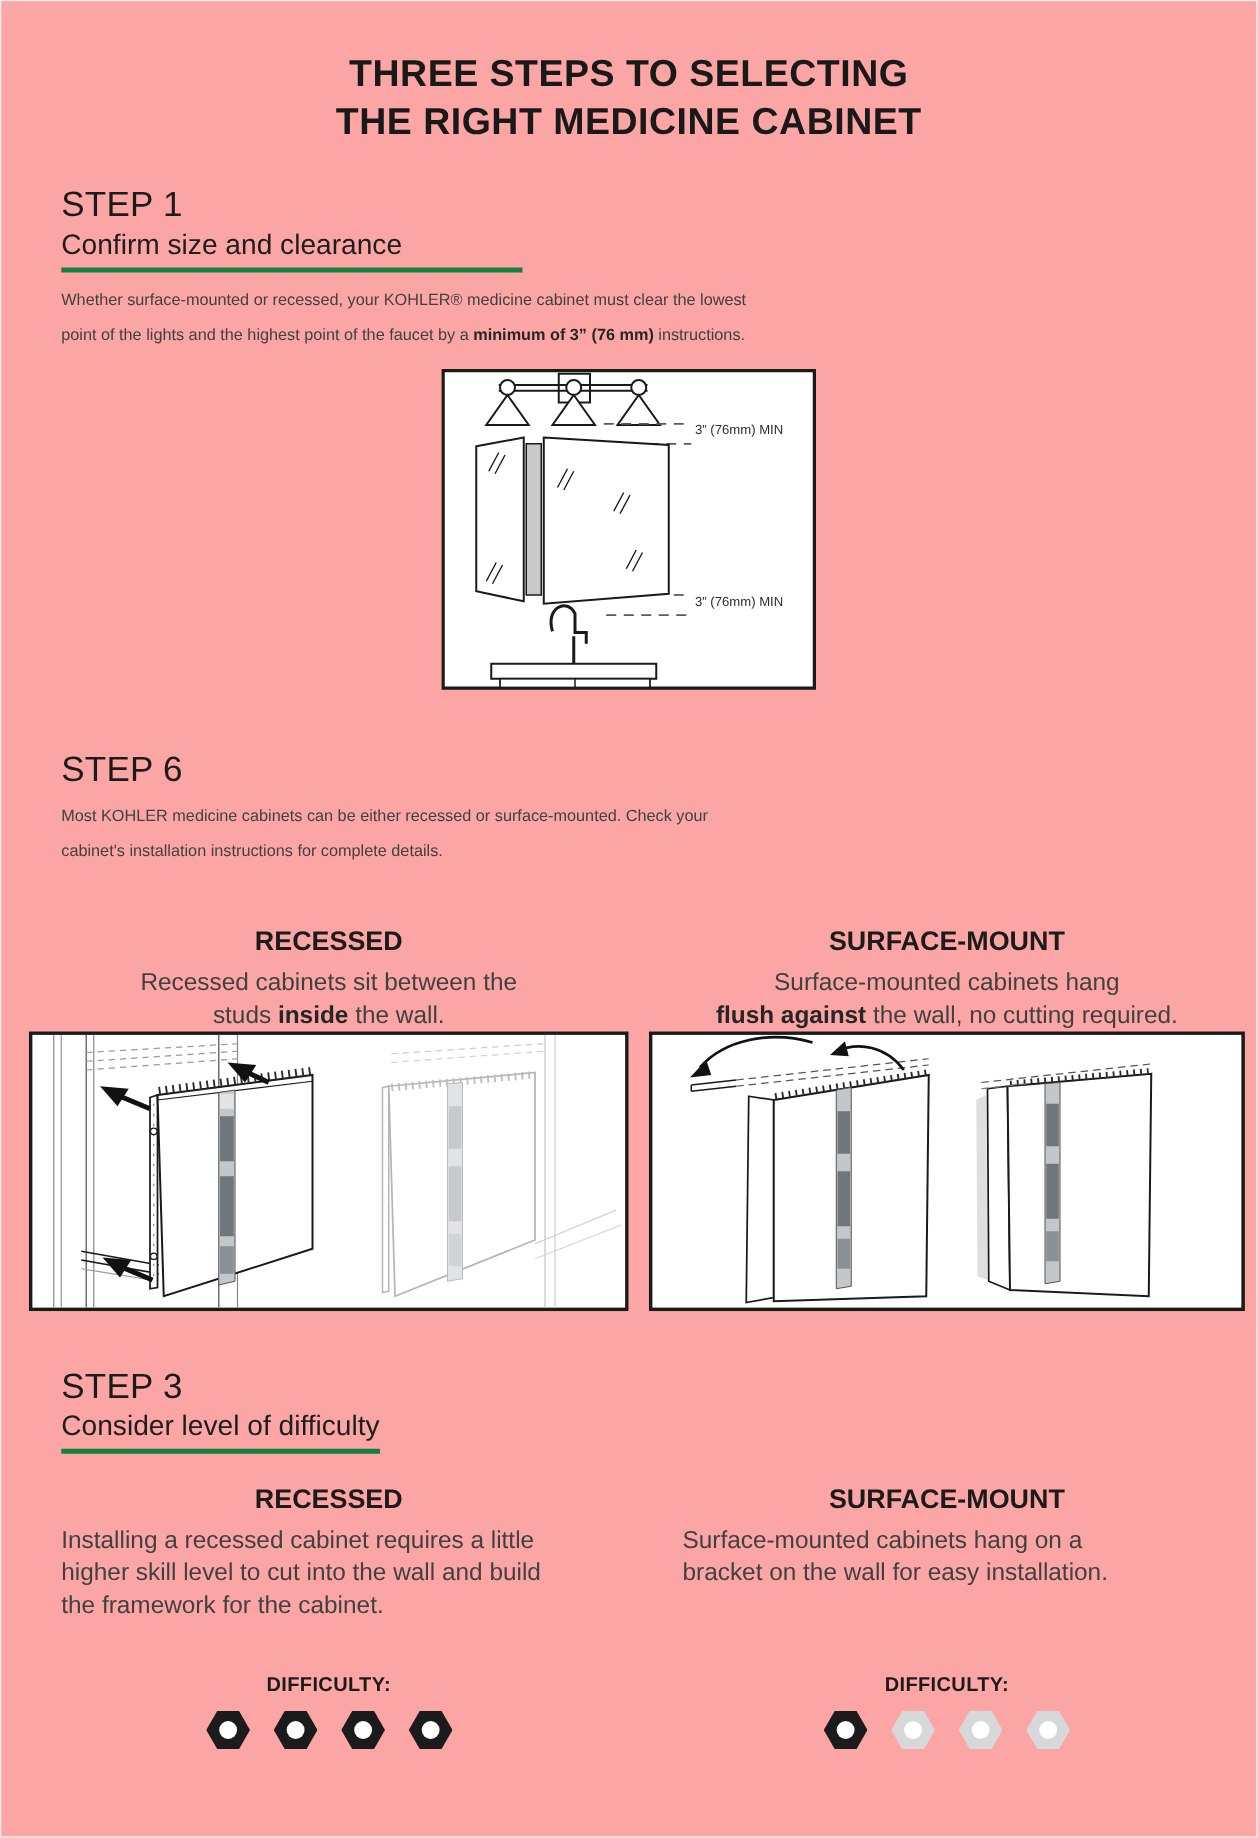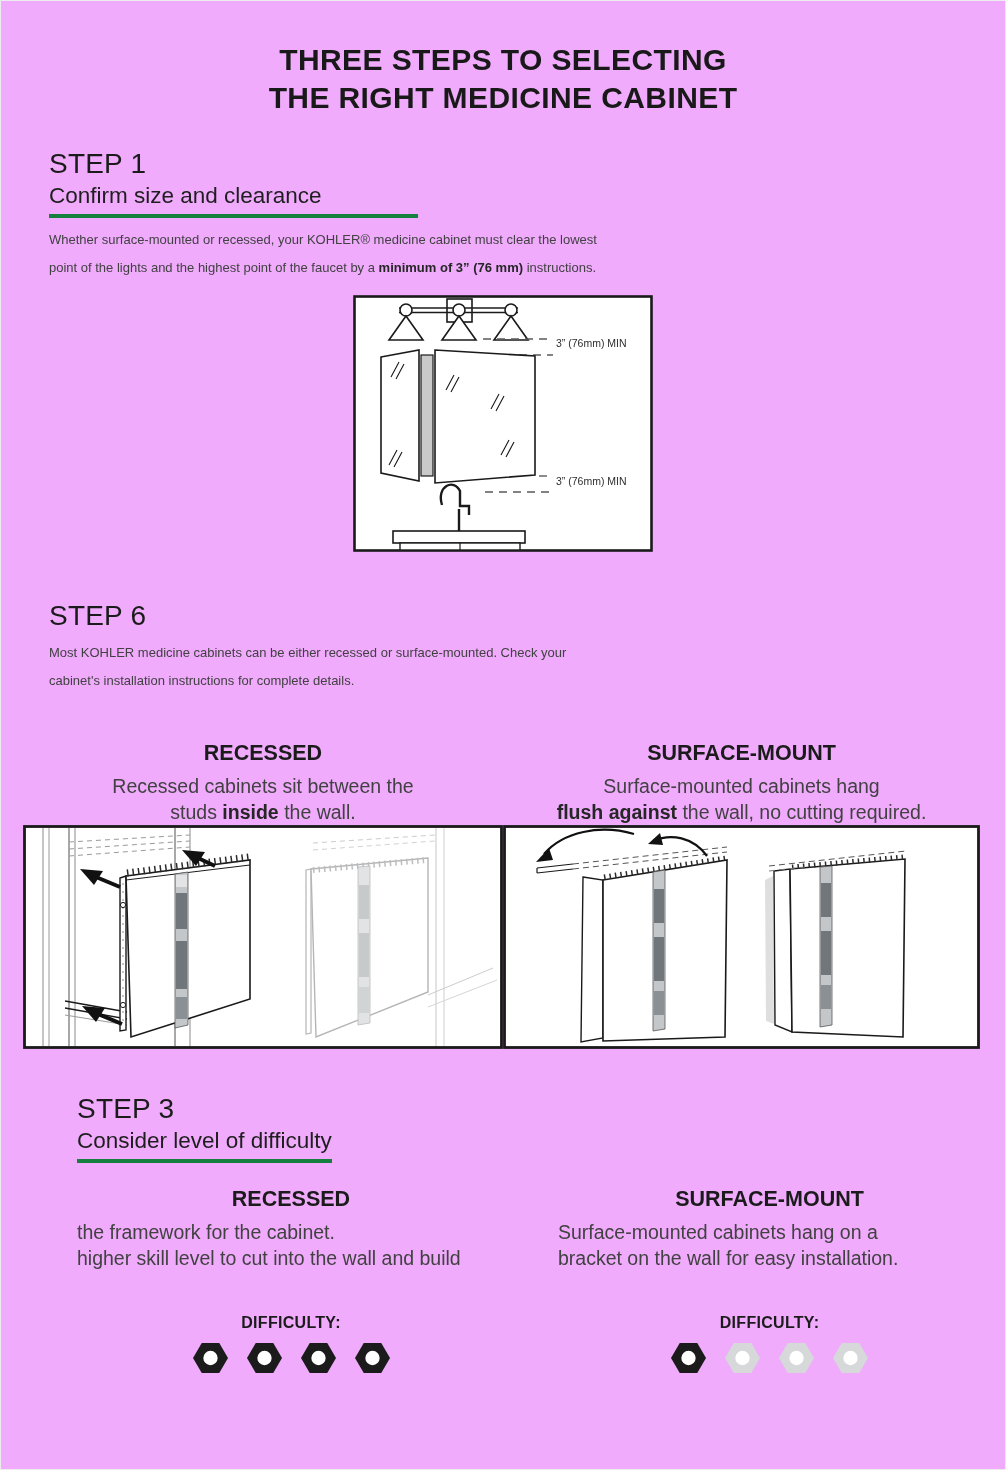--- a/index.html
+++ b/index.html
@@ -1,41 +1,41 @@
 <!DOCTYPE html>
 <html><head>
 <meta charset="utf-8">
 <style>
   html,body { margin:0; padding:0; background:#fdfdfd; }
   .page {
-    width:1006px; height:1470px; margin:0 auto; background:#f0abfc;
+    width:1006px; height:1470px; margin:0 auto; background:#fca5a5;
     border:1px solid #ededed; box-sizing:border-box; padding:40px 48px 0;
     font-family:"Liberation Sans","DejaVu Sans",sans-serif; color:#1c1c1c;
     overflow:hidden; position:relative;
   }
   .title { margin:0; text-align:center; font-size:30px; line-height:38px;
     font-weight:700; letter-spacing:.4px; color:#191919; }
   .title span { display:block; }
 
   .step-h { font-size:28px; line-height:30px; font-weight:400; margin:0;
     letter-spacing:.2px; color:#1b1b1b; }
   .sub-wrap { margin-top:5px; }
   .sub { display:inline-block; font-size:22.5px; line-height:24px; font-weight:400;
     color:#1e1e1e; padding-bottom:6px; border-bottom:4px solid #15803d; }
   .sub.ext { padding-right:96px; }
   .body { margin:8px 0 0; font-size:13px; line-height:28px; color:#414141; }
   .bl { display:block; }
   .body b, .cdesc b { font-weight:700; color:#262626; }
 
   #step1 { margin-top:32px; }
   #step2 { margin-top:49px; }
-  #step3 { margin-top:45px;margin-left:28px; }
+  #step3 { margin-top:45px; }
   .diagram1 { display:block; margin:13px auto 0; }
 
-  .two-col { display:grid; grid-template-columns:480px 477px; 
+  .two-col { display:grid; grid-template-columns:480px 477px; column-gap:16px;
     margin-left:-26px; }
   .heads  { margin-top:46px; }
   .heads3 { margin-top:24px; }
   .col h3 { margin:0; font-size:21.5px; line-height:24px; font-weight:700;
     text-align:center; color:#1b1b1b; }
   .cdesc { margin:8px 0 0; font-size:19.5px; line-height:26px; text-align:center;
     color:#414141; }
   .cdesc.ldesc { text-align:left; padding-left:26px; }
   .cdesc.rdesc { text-align:left; padding-left:27px; }
   .imgs { margin-top:0; }
@@ -242,22 +242,23 @@
   <section id="step3">
     <h2 class="step-h">STEP 3</h2>
     <div class="sub-wrap">
       <span class="sub">Consider level of difficulty</span>
     </div>
 
     <div class="two-col heads3">
       <div class="col">
         <h3>RECESSED</h3>
         <p class="cdesc ldesc">
+          <span class="bl">Installing a recessed cabinet requires a little</span>
+          <span class="bl">higher skill level to cut into the wall and build</span>
           <span class="bl">the framework for the cabinet.</span>
-          <span class="bl">higher skill level to cut into the wall and build</span>
         </p>
       </div>
       <div class="col">
         <h3>SURFACE-MOUNT</h3>
         <p class="cdesc rdesc">
           <span class="bl">Surface-mounted cabinets hang on a</span>
           <span class="bl">bracket on the wall for easy installation.</span>
         </p>
       </div>
     </div>

